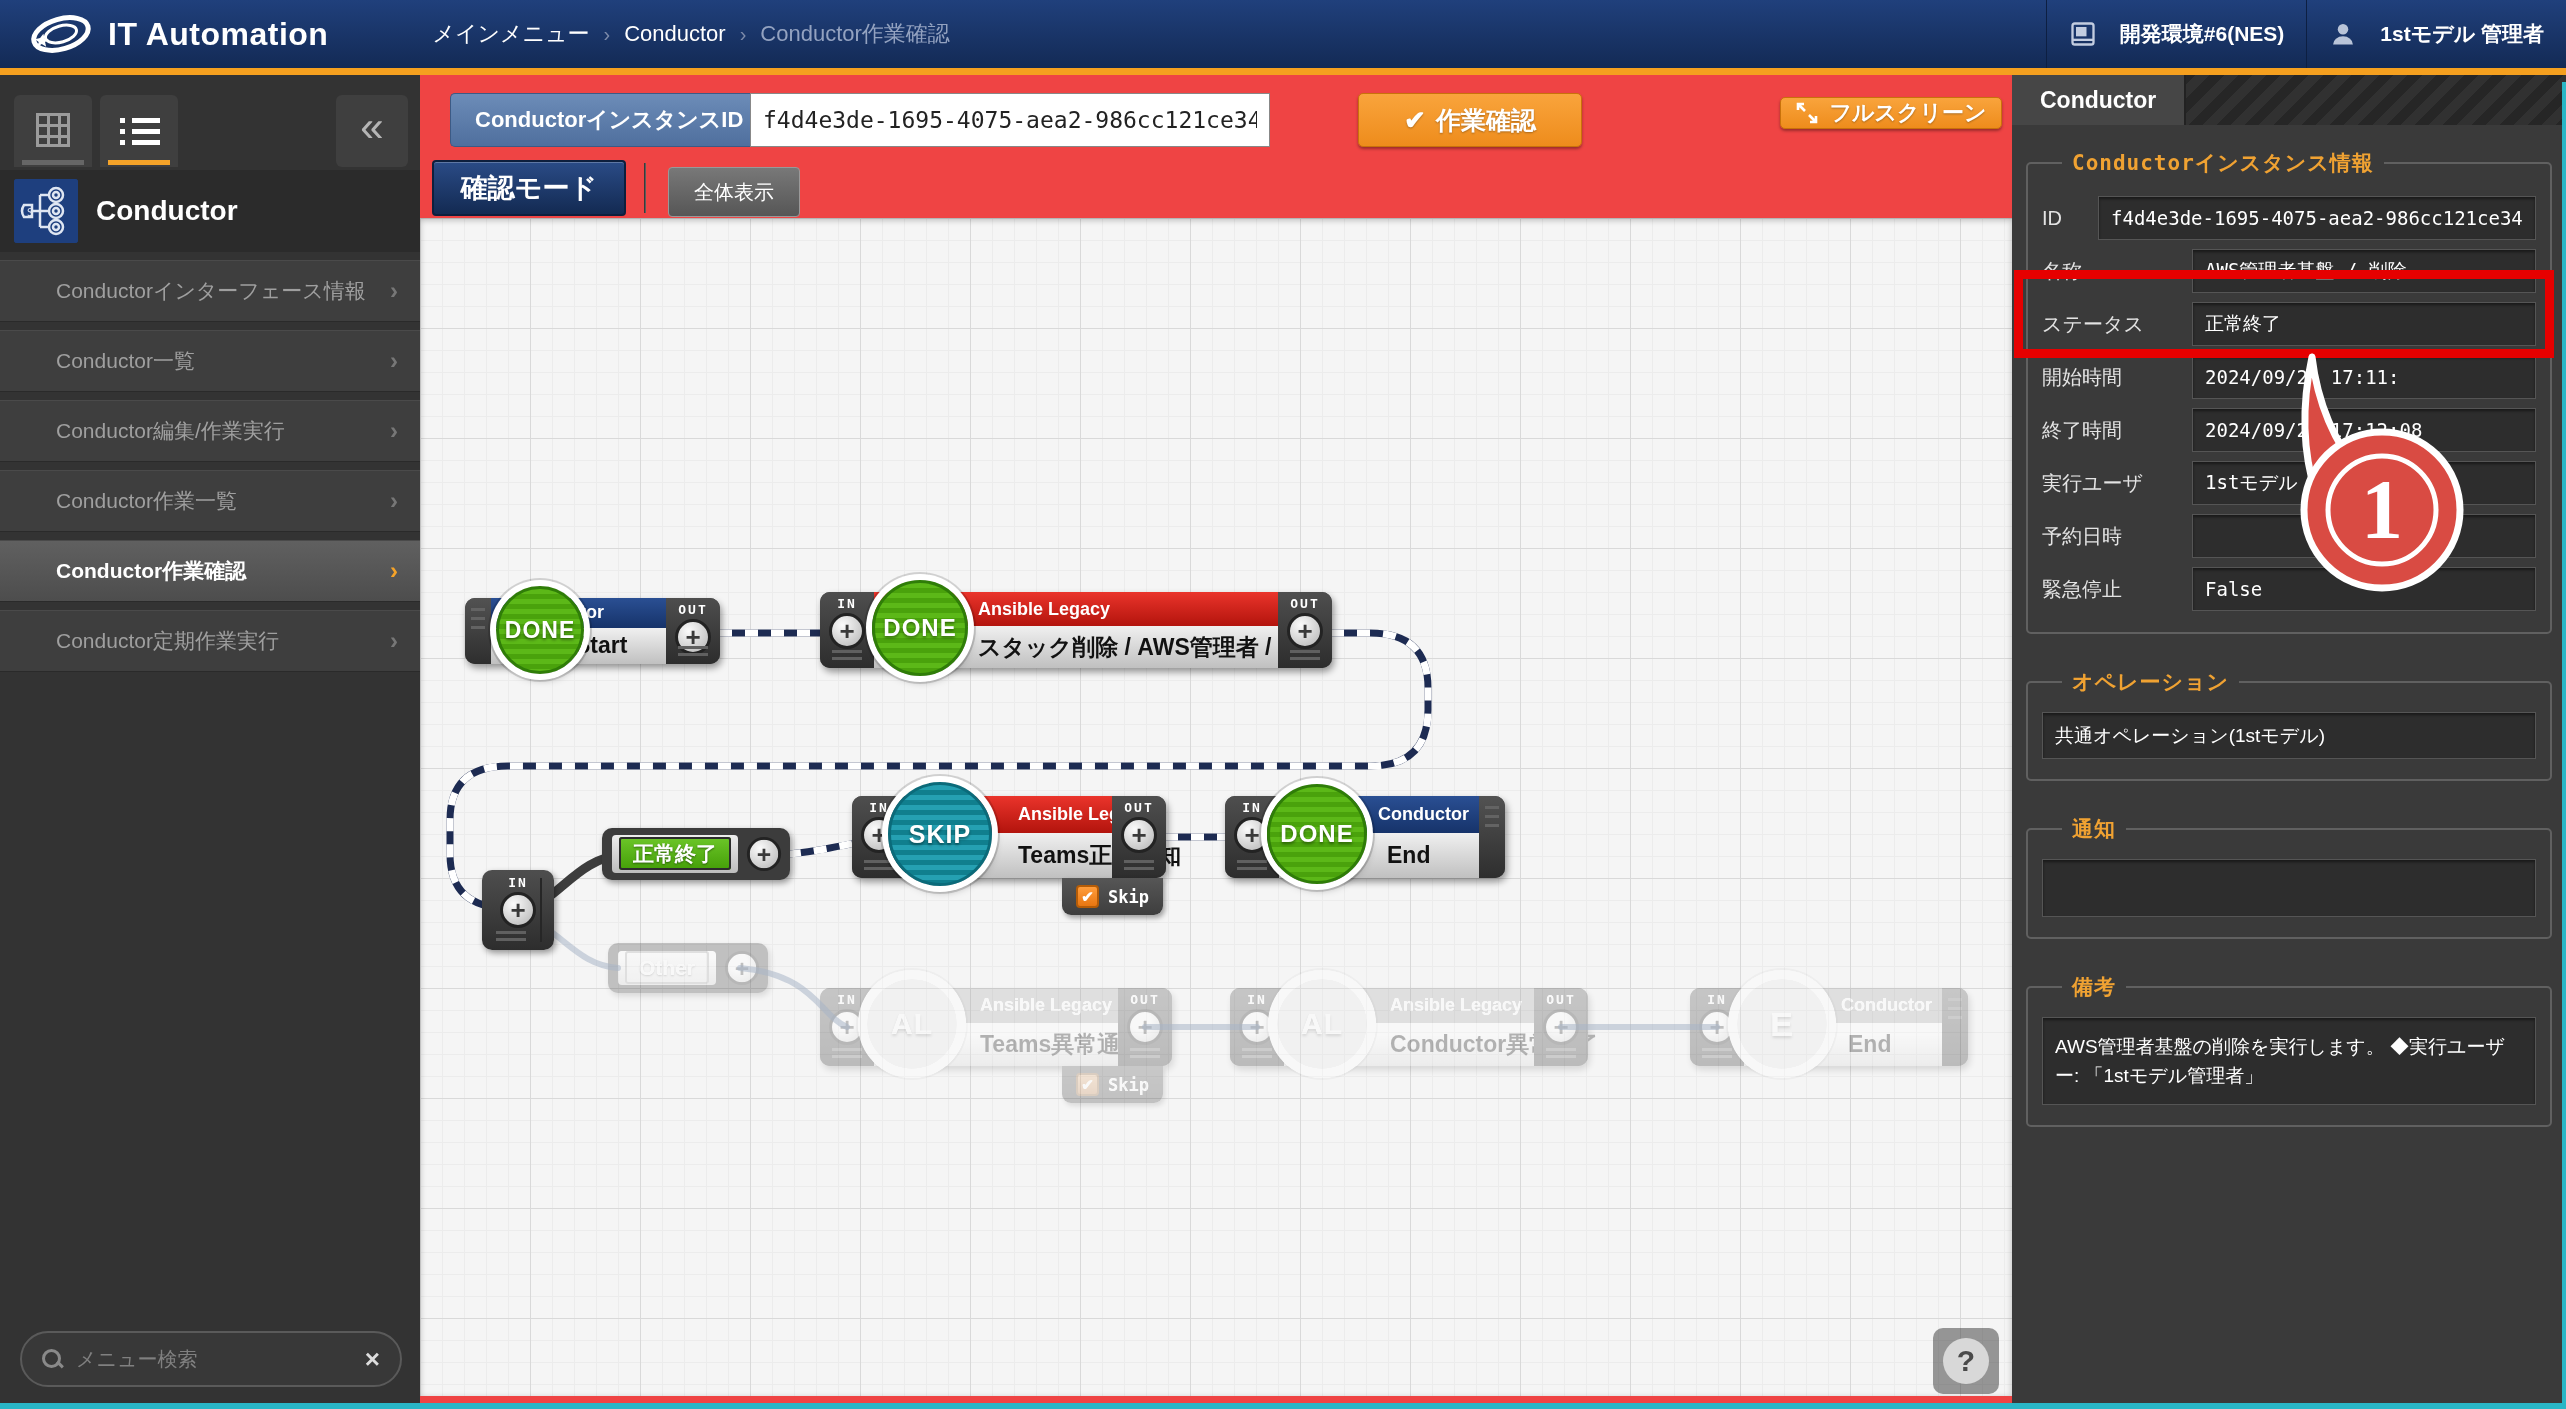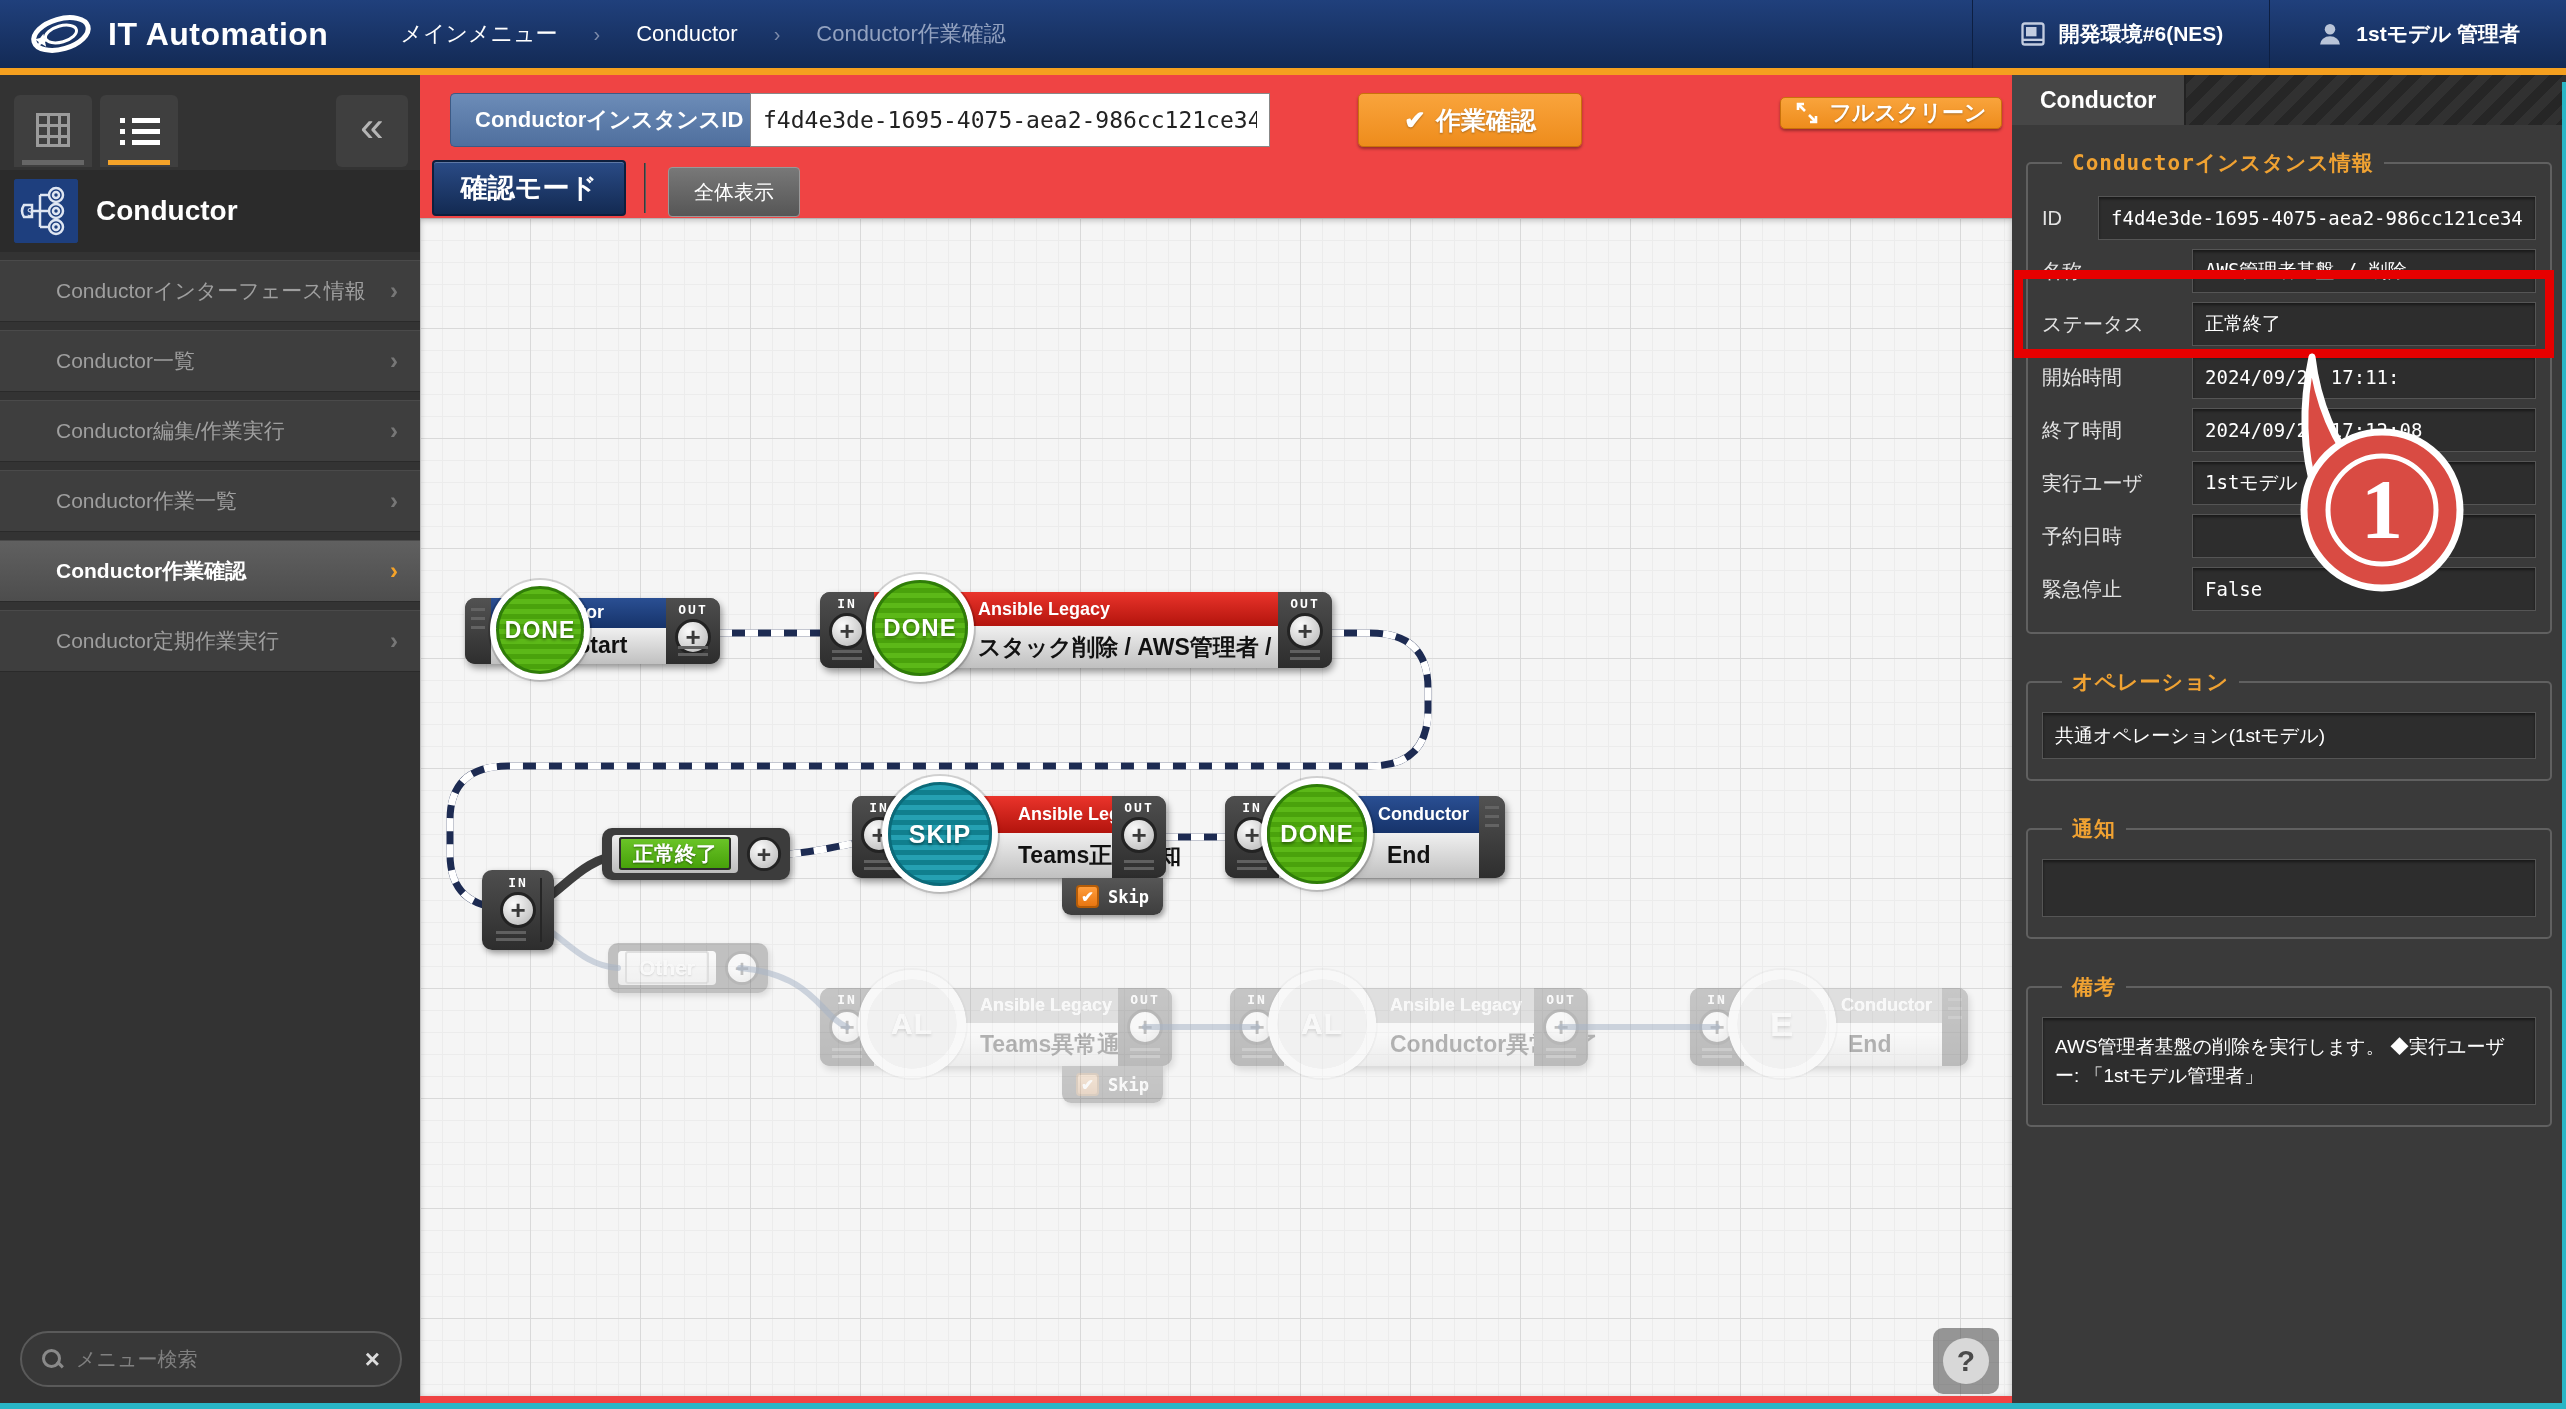--- a/index.html
+++ b/index.html
@@ -7,26 +7,26 @@
     font-family:"Liberation Sans", sans-serif; }
   .screen { position:relative; width:2566px; height:1409px; overflow:hidden; background:#4a4a4a; }
 
   
   .header { position:absolute; left:0; top:0; width:2566px; height:75px;
     background:linear-gradient(#20407c,#132a55); border-bottom:7px solid #f5a01f;
     display:flex; align-items:center; z-index:40; }
   .logo { display:flex; align-items:center; gap:14px; padding:0 40px 0 28px; }
   .logo-swirl { width:66px; height:48px; }
   .logo-text { color:#fff; font-size:32px; font-weight:bold; letter-spacing:0.5px; }
-  .crumbs { display:flex; align-items:center; gap:36px; margin-left:32px; font-size:22px;text-align:right; }
+  .crumbs { display:flex; align-items:center; gap:14px; margin-left:64px; font-size:22px;text-align:right; }
   .crumb { color:#fff; }
   .crumb.dim { color:#93a2c0; }
   .crumb-sep { color:#7e8cab; font-size:20px; }
   .header-right { margin-left:auto; display:flex; height:100%; }
-  .header-item { display:flex; align-items:center; gap:12px; padding:0 46px;
+  .header-item { display:flex; align-items:center; gap:23px; padding:0 22px;
     border-left:1px solid #0d1f42; color:#fff; font-size:21px; font-weight:bold; cursor:pointer; }
   .header-item svg { width:28px; height:28px; }
 
   
   .sidebar { position:absolute; left:0; top:75px; width:420px; bottom:6px; background:#333;  z-index:30;}
   .side-tabs { position:relative; height:95px; }
   .side-tab { position:absolute; top:20px; width:78px; height:72px; background:#3f3f3f;
     border-radius:6px 6px 0 0; cursor:pointer; }
   .side-tab .under { position:absolute; left:8px; right:8px; bottom:2px; height:5px; background:#666; }
   .side-tab.active .under { background:#f5a329; }

